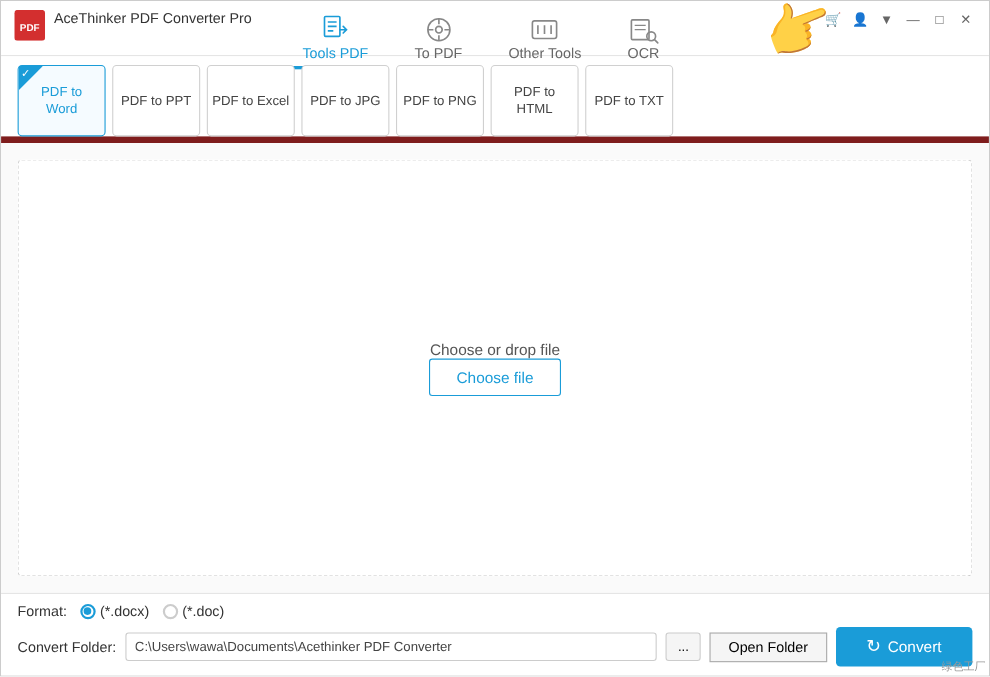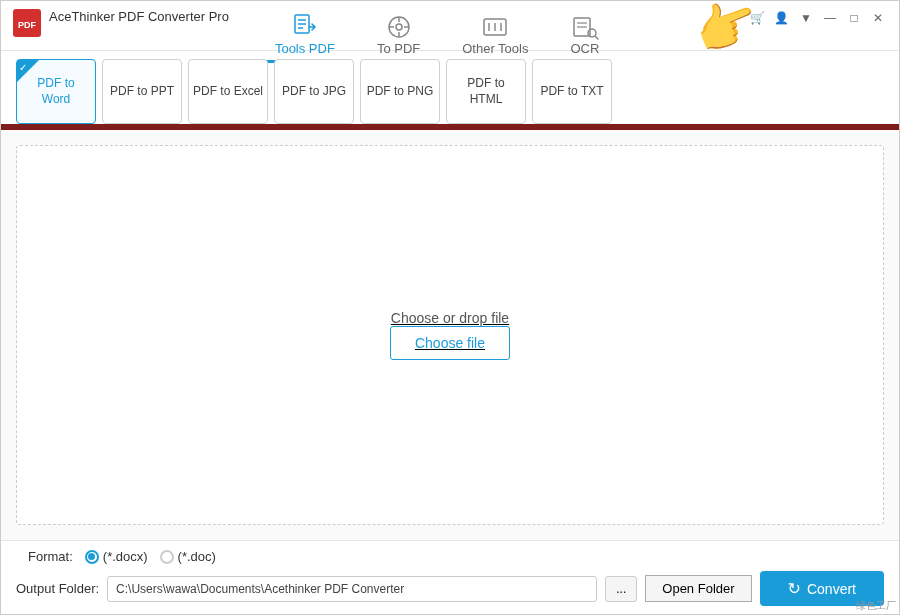--- a/index.html
+++ b/index.html
@@ -146,21 +146,20 @@
     .drop-area {
       width: 100%;
       height: 100%;
       border: 1.5px dashed #ccc;
       border-radius: 4px;
       display: flex;
       flex-direction: column;
       align-items: center;
       justify-content: center;
       background: #fff;
-      text-decoration: underline;
     }
     .drop-text {
       color: #555;
       font-size: 14px;
     }
     .choose-btn {
       border: 1.5px solid #1a9cd8;
       background: #fff;
       color: #1a9cd8;
       padding: 8px 24px;
@@ -176,21 +175,20 @@
       border-top: 1px solid #e5e5e5;
       display: flex;
       flex-direction: column;
       gap: 7px;
     }
     .format-row {
       display: flex;
       gap: 12px;
       font-size: 13px;
       color: #333;
-      margin-left: 12px;
     }
     .format-row label {
       display: flex;
       align-items: center;
       gap: 4px;
       cursor: pointer;
     }
     .radio-dot {
       width: 14px;
       height: 14px;
@@ -390,21 +388,21 @@
         <span class="radio-dot checked"></span>
         <span>(*.docx)</span>
       </label>
       <label>
         <span class="radio-dot"></span>
         <span>(*.doc)</span>
       </label>
     </div>
 
     <div class="output-row">
-      <span class="output-label">Output Folder:</span>
+      <span class="output-label">Convert Folder:</span>
       <input class="output-path" type="text" value="C:\Users\wawa\Documents\Acethinker PDF Converter" style="">
       <button class="dots-btn">...</button>
       <button class="open-folder-btn">Open Folder</button>
       <button class="convert-btn">
         <span class="refresh-icon">↻</span>
         <span>Convert</span>
       </button>
     </div>
   </div>
 

